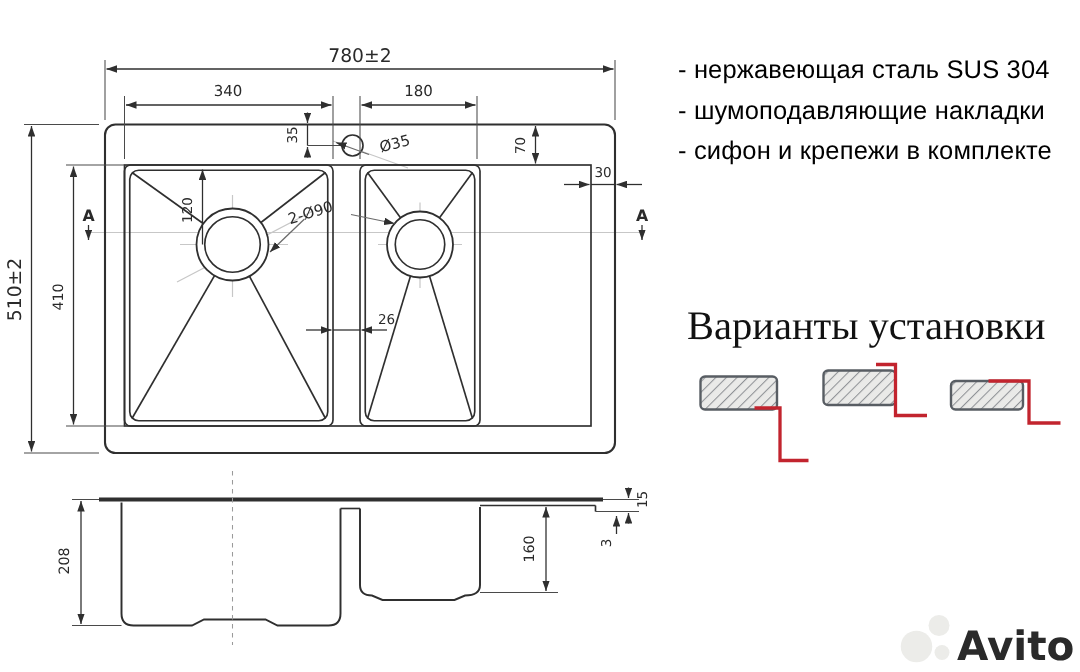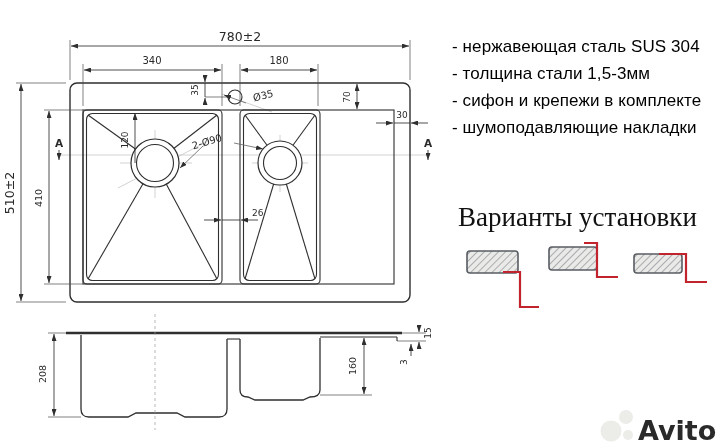--- a/index.html
+++ b/index.html
@@ -141,23 +141,22 @@
     <line x1="411" y1="356" x2="411" y2="344" marker-end="url(#arr)"></line>
   </g>
   <text x="46" y="374" font-size="9.5" text-anchor="middle" transform="rotate(-90 46 374)">208</text>
   <text x="356" y="366" font-size="9.5" text-anchor="middle" transform="rotate(-90 356 366)">160</text>
   <text x="431" y="333" font-size="9" text-anchor="middle" transform="rotate(-90 431 333)">15</text>
   <text x="407" y="362" font-size="9" text-anchor="middle" transform="rotate(-90 407 362)">3</text>
 </svg>
 
 <div class="abs specs">
   <div>- нержавеющая сталь SUS 304</div>
-  <div>- толщина стали 1,5-3мм</div>
+  <div>- шумоподавляющие накладки</div>
   <div>- сифон и крепежи в комплекте</div>
-  <div>- шумоподавляющие накладки</div>
 </div>
 
 <div class="abs install-title">Варианты установки</div>
 
 <svg class="abs" style="left:455px;top:238px" width="265" height="78" viewBox="0 0 265 78">
   <defs>
     <pattern id="hatch" width="5" height="5" patternTransform="rotate(45)" patternUnits="userSpaceOnUse">
       <rect width="5" height="5" fill="#eaeae8"></rect>
       <line x1="0" y1="0" x2="0" y2="5" stroke="#8f9296" stroke-width="1.4"></line>
     </pattern>

